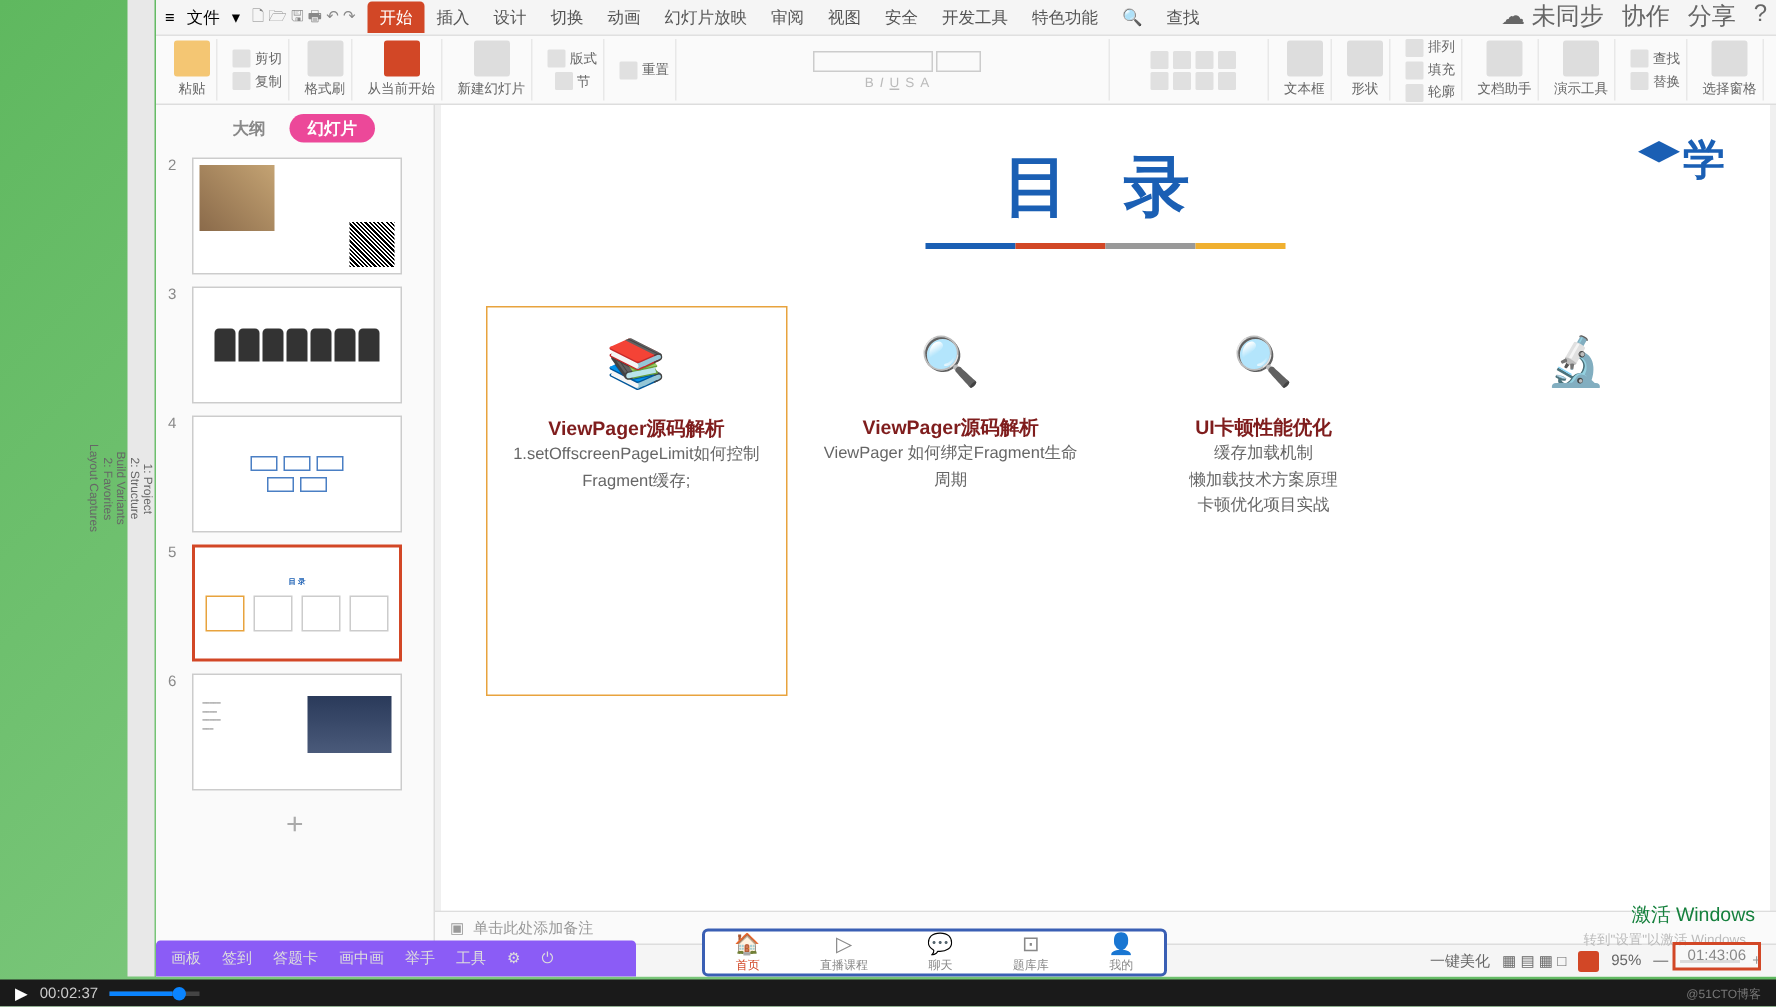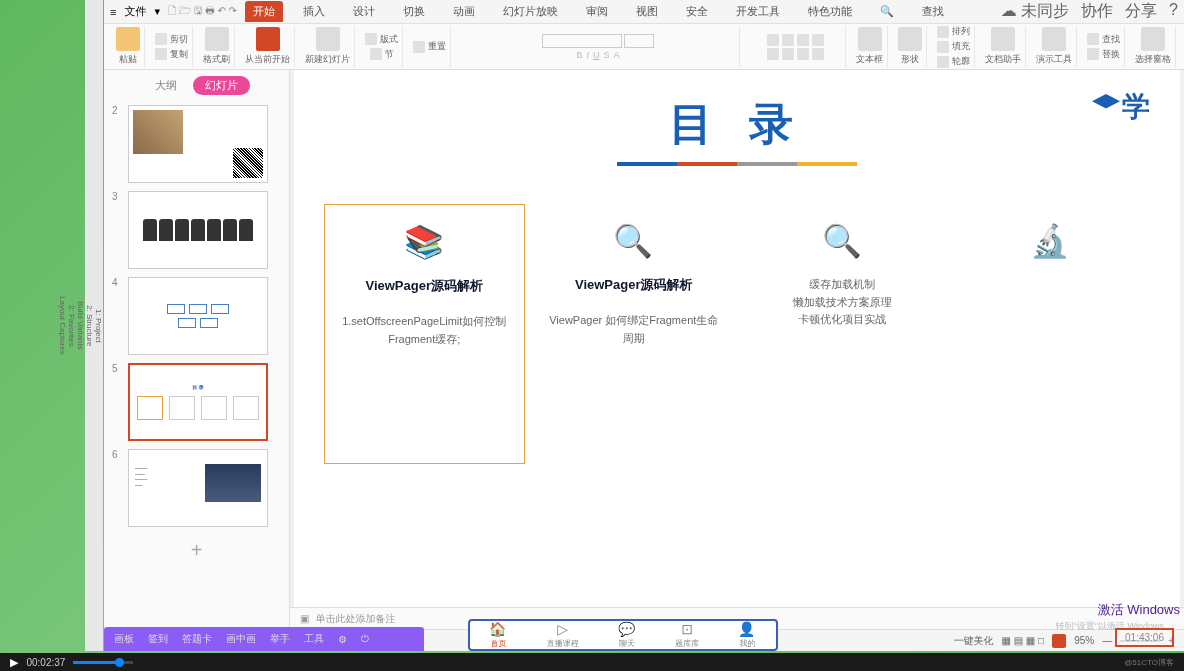--- a/index.html
+++ b/index.html
@@ -1,60 +1,60 @@
 <!DOCTYPE html>
 <html><head>
 <meta charset="utf-8">
 <style>
 * { margin: 0; padding: 0; box-sizing: border-box; font-family: "Microsoft YaHei", Arial, sans-serif; }
 body { width: 1184px; height: 671px; background: linear-gradient(135deg, #5fb85f 0%, #7fc97f 50%, #5fb85f 100%); position: relative; overflow: hidden; }
 .ide-panel { position: absolute; left: 85px; top: 0; bottom: 20px; width: 18px; background: #e8e8e8; display: flex; flex-direction: column; justify-content: space-around; align-items: center; font-size: 8px; color: #666; writing-mode: vertical-rl; }
 .ide-panel span { padding: 8px 0; }
 .wps-window { position: absolute; left: 104px; top: 0; right: 0; bottom: 20px; background: #fff; display: flex; flex-direction: column; }
 .titlebar { height: 24px; background: #f5f5f5; display: flex; align-items: center; padding: 0 6px; font-size: 11px; gap: 8px; border-bottom: 1px solid #e0e0e0; }
-.menu-tabs { display: flex; gap: 12px; font-size: 11px; align-items: center; }
+.menu-tabs { display: flex; gap: 0; font-size: 11px; align-items: center; }
 .menu-tabs span { padding: 3px 8px; cursor: pointer; color: #555; }
 .menu-tabs .active { background: #d24726; color: #fff; border-radius: 3px 3px 0 0; }
 .titlebar-right { margin-left: auto; display: flex; gap: 12px; font-size: 16px; color: #666; }
 .ribbon { height: 46px; background: #fafafa; border-bottom: 1px solid #ddd; display: flex; align-items: center; padding: 2px 8px; gap: 6px; font-size: 9px; color: #666; overflow: hidden; }
 .ribbon-group { display: flex; flex-direction: column; align-items: center; padding: 0 4px; border-right: 1px solid #e8e8e8; height: 100%; justify-content: center; gap: 2px; }
 .ribbon-icon { width: 16px; height: 16px; background: #ddd; border-radius: 2px; }
 .ribbon-icon.big { width: 24px; height: 24px; }
 .ribbon-row { display: flex; gap: 3px; align-items: center; }
 .ribbon-mini { width: 12px; height: 12px; background: #e0e0e0; border-radius: 1px; }
 .main-area { flex: 1; display: flex; overflow: hidden; }
 .thumbnails { width: 186px; background: #fafafa; border-right: 1px solid #ddd; overflow-y: auto; }
-.thumb-tabs { display: flex; justify-content: center; padding: 6px; gap: 4px; font-size: 11px; }
+.thumb-tabs { display: flex; justify-content: center; padding: 6px; gap: 4px; font-size: 11px; font-weight: bold; }
 .thumb-tabs span { padding: 2px 12px; color: #888; cursor: pointer; }
 .thumb-tabs .active { background: #ec4899; color: #fff; border-radius: 10px; }
 .thumb-item { display: flex; padding: 4px 8px; gap: 6px; align-items: flex-start; }
 .thumb-num { font-size: 10px; color: #888; width: 10px; }
 .thumb-slide { width: 140px; height: 78px; background: #fff; border: 1px solid #ccc; position: relative; overflow: hidden; }
 .thumb-slide.selected { border: 2px solid #d24726; }
 .thumb-add { text-align: center; font-size: 20px; color: #aaa; padding: 8px; cursor: pointer; }
 .slide-canvas-wrap { flex: 1; background: #f0f0f0; display: flex; flex-direction: column; }
 .slide-canvas { flex: 1; background: #fff; margin: 0 4px; position: relative; overflow: hidden; }
 .slide-title-area { text-align: center; padding-top: 25px; }
 .slide-title { font-size: 44px; color: #1a5fb4; font-weight: bold; letter-spacing: 12px; }
 .slide-subtitle { font-size: 14px; color: #999; letter-spacing: 2px; margin-top: 4px; }
 .title-underline { width: 240px; height: 4px; margin: 8px auto; display: flex; }
 .title-underline span { flex: 1; height: 100%; }
 .logo-corner { position: absolute; top: 18px; right: 30px; font-size: 28px; color: #1a5fb4; font-weight: bold; }
 .grad-cap { display: inline-block; width: 28px; height: 18px; background: #1a5fb4; clip-path: polygon(50% 0, 100% 40%, 50% 80%, 0 40%); margin-right: 2px; position: relative; top: -4px; }
 .content-boxes { display: flex; justify-content: space-around; padding: 30px 30px 0; gap: 10px; }
 .content-box { flex: 1; text-align: center; padding: 18px 8px; }
 .content-box.highlighted { border: 1px solid #e8a33d; height: 260px; }
 .box-icon { font-size: 32px; color: #aaa; margin-bottom: 18px; height: 36px; }
-.box-title { font-size: 13px; font-weight: bold; color: #0f172a; margin-bottom: 18px; }
+.box-title { font-size: 13px; font-weight: bold; color: #7f1d1d; }
 .box-desc { font-size: 11px; color: #666; line-height: 1.6; padding: 0 4px; }
 .notes-bar { height: 22px; background: #fafafa; border-top: 1px solid #ddd; font-size: 10px; color: #999; padding: 4px 10px; display: flex; align-items: center; gap: 6px; }
 .status-bar { height: 22px; background: #f5f5f5; border-top: 1px solid #ddd; display: flex; align-items: center; padding: 0 10px; font-size: 10px; color: #666; gap: 12px; }
 .status-right { margin-left: auto; display: flex; gap: 8px; align-items: center; }
 .zoom-btn { width: 14px; height: 14px; background: #d24726; border-radius: 2px; display: inline-block; }
-.watermark { position: absolute; right: 4px; bottom: 52px; font-size: 13px; color: #4c1d95; text-align: right; }
+.watermark { position: absolute; right: 14px; bottom: 52px; font-size: 13px; color: #15803d; text-align: right; }
 .watermark-sub { position: absolute; right: 20px; bottom: 38px; font-size: 9px; color: #bbb; }
 .player-bar { position: absolute; left: 0; right: 0; bottom: 0; height: 18px; background: #1a1a1a; display: flex; align-items: center; padding: 0 10px; font-size: 10px; color: #ccc; }
 .play-btn { color: #fff; margin-right: 8px; font-size: 11px; }
 .progress { flex: 0 0 60px; height: 3px; background: #444; margin: 0 8px; position: relative; }
 .progress-fill { position: absolute; left: 0; top: 0; height: 100%; width: 70%; background: #0a84ff; }
 .progress-thumb { position: absolute; left: 70%; top: -3px; width: 9px; height: 9px; border-radius: 50%; background: #0a84ff; }
 .dark-toolbar { position: absolute; left: 104px; bottom: 20px; height: 24px; background: #8b5cf6; display: flex; align-items: center; gap: 14px; padding: 0 10px; font-size: 10px; color: #ddd; width: 320px; border-radius: 3px 3px 0 0; }
 .white-nav { position: absolute; left: 468px; bottom: 20px; height: 32px; width: 310px; background: #fff; border: 2px solid #3a5fb4; border-radius: 4px; display: flex; justify-content: space-around; align-items: center; }
 .nav-item { display: flex; flex-direction: column; align-items: center; font-size: 8px; color: #888; gap: 1px; }
 .nav-item.active { color: #d24726; }
@@ -312,20 +312,21 @@
             <div class="box-title">ViewPager源码解析</div>
             <div class="box-desc">1.setOffscreenPageLimit如何控制Fragment缓存;</div>
           </div>
           <div class="content-box">
             <div class="box-icon">🔍</div>
             <div class="box-title">ViewPager源码解析</div>
             <div class="box-desc">ViewPager 如何绑定Fragment生命周期</div>
           </div>
           <div class="content-box">
             <div class="box-icon">🔍</div>
+            <div class="box-title">UI卡顿性能优化</div>
             <div class="box-desc" style="white-space:pre-line">缓存加载机制
 懒加载技术方案原理
 卡顿优化项目实战</div>
           </div>
           <div class="content-box">
             <div class="box-icon">🔬</div>
           </div>
         </div>
       </div>
       <div class="notes-bar">

